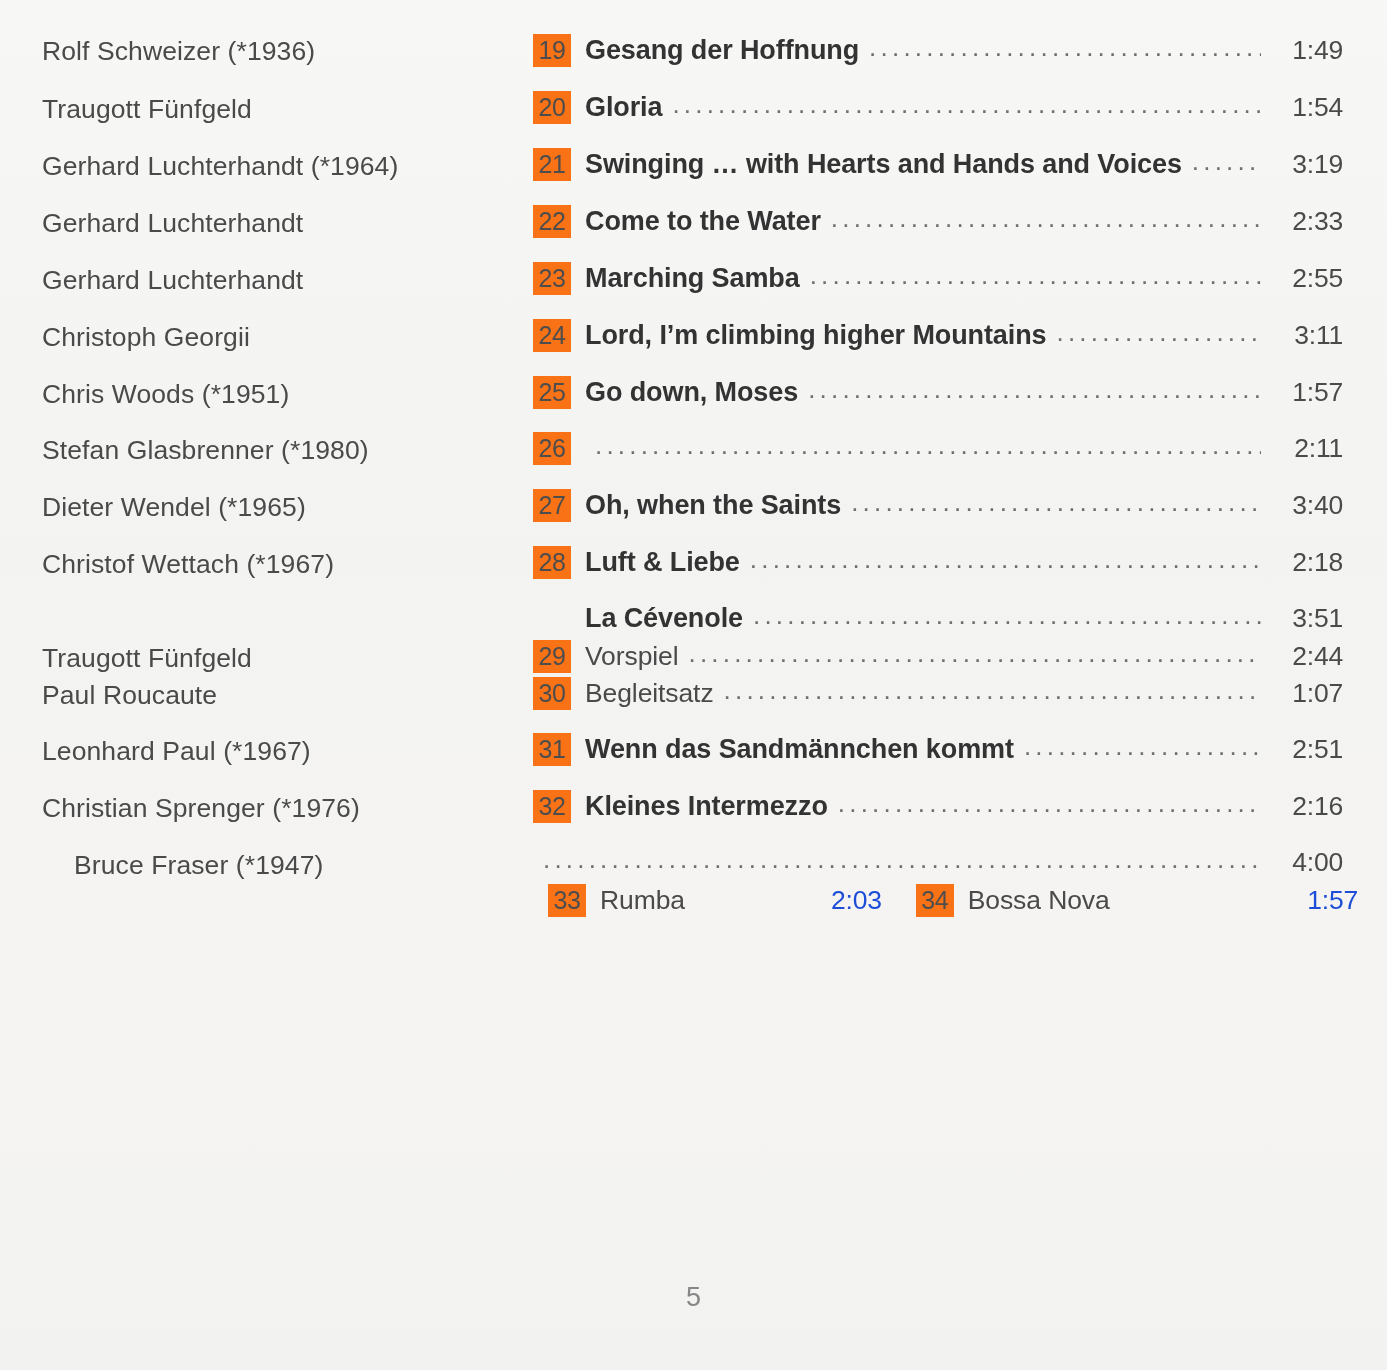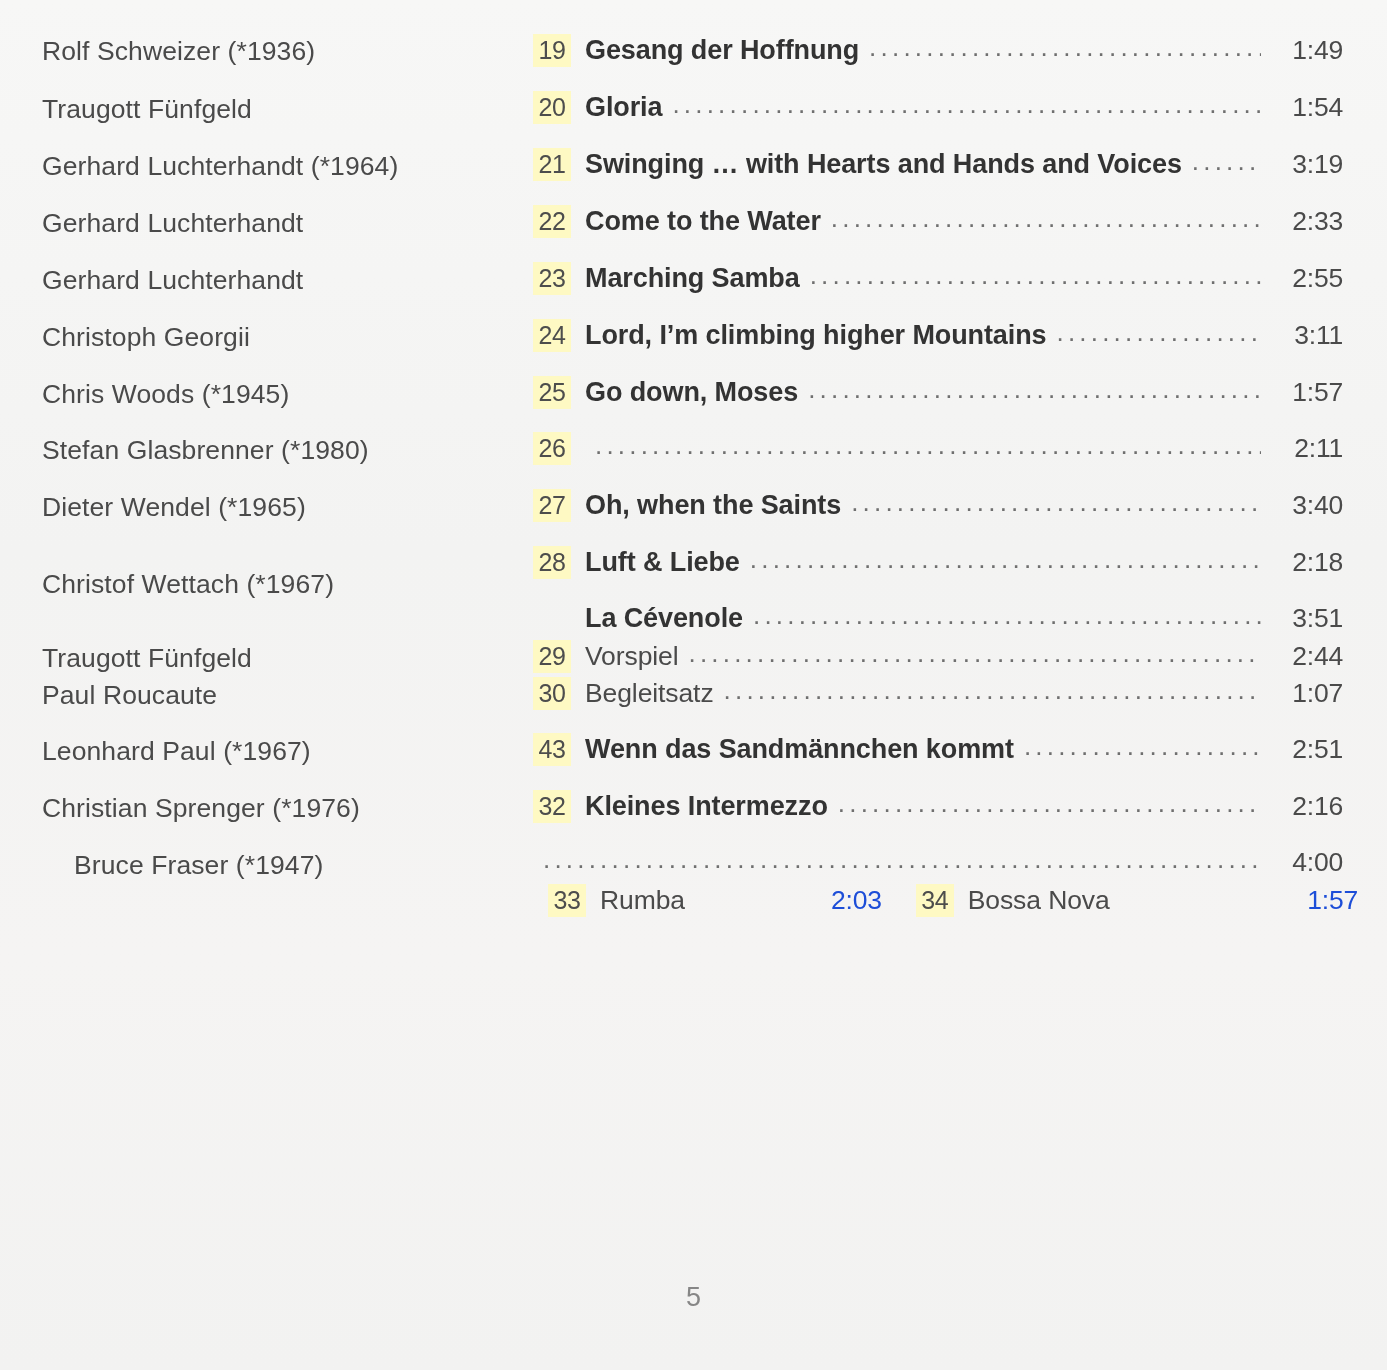--- a/index.html
+++ b/index.html
@@ -63,21 +63,21 @@
     left: 0;
     width: 810px;
     height: 38px;
     display: flex;
     align-items: center;
   }
   .num-box {
     flex: 0 0 auto;
     width: 38px;
     height: 33px;
-    background: #fef9c3;
+    background: #f97316;
     color: #4d4d4d;
     font-size: 25px;
     font-weight: 400;
     line-height: 33px;
     text-align: center;
     margin-right: 14px;
     letter-spacing: -0.4px;
   }
   .num-box.spacer {
     background: transparent;
@@ -192,24 +192,24 @@
 
 <div class="page">
 
   <div class="composers">
       <div class="composer" style="top: 38px;">Rolf Schweizer (*1936)</div>
       <div class="composer" style="top: 96px;">Traugott Fünfgeld</div>
       <div class="composer" style="top: 153px;">Gerhard Luchterhandt (*1964)</div>
       <div class="composer" style="top: 210px;">Gerhard Luchterhandt</div>
       <div class="composer" style="top: 267px;">Gerhard Luchterhandt</div>
       <div class="composer" style="top: 324px;">Christoph Georgii</div>
-      <div class="composer" style="top: 381px;">Chris Woods (*1945)</div>
+      <div class="composer" style="top: 381px;">Chris Woods (*1951)</div>
       <div class="composer" style="top: 437px;">Stefan Glasbrenner (*1980)</div>
       <div class="composer" style="top: 494px;">Dieter Wendel (*1965)</div>
-      <div class="composer" style="top: 551px; margin-top: 20px;">Christof Wettach (*1967)</div>
+      <div class="composer" style="top: 551px;">Christof Wettach (*1967)</div>
       <div class="composer" style="top: 645px;">Traugott Fünfgeld</div>
       <div class="composer" style="top: 682px;">Paul Roucaute</div>
       <div class="composer" style="top: 738px;">Leonhard Paul (*1967)</div>
       <div class="composer" style="top: 795px;">Christian Sprenger (*1976)</div>
       <div class="composer" style="top: 852px; margin-left: 32px;">Bruce Fraser (*1947)</div>
     </div>
 
   <div class="tracks">
       <div class="track-row" style="top: 31px;">
         <div class="num-box">19</div>
@@ -282,21 +282,21 @@
         <div class="leader"></div>
         <div class="time">2:44</div>
       </div>
       <div class="track-row" style="top: 674px;">
         <div class="num-box">30</div>
         <div class="title light">Begleitsatz</div>
         <div class="leader"></div>
         <div class="time">1:07</div>
       </div>
       <div class="track-row" style="top: 730px;">
-        <div class="num-box">43</div>
+        <div class="num-box">31</div>
         <div class="title">Wenn das Sandmännchen kommt</div>
         <div class="leader"></div>
         <div class="time">2:51</div>
       </div>
       <div class="track-row" style="top: 787px;">
         <div class="num-box">32</div>
         <div class="title">Kleines Intermezzo</div>
         <div class="leader"></div>
         <div class="time">2:16</div>
       </div>

